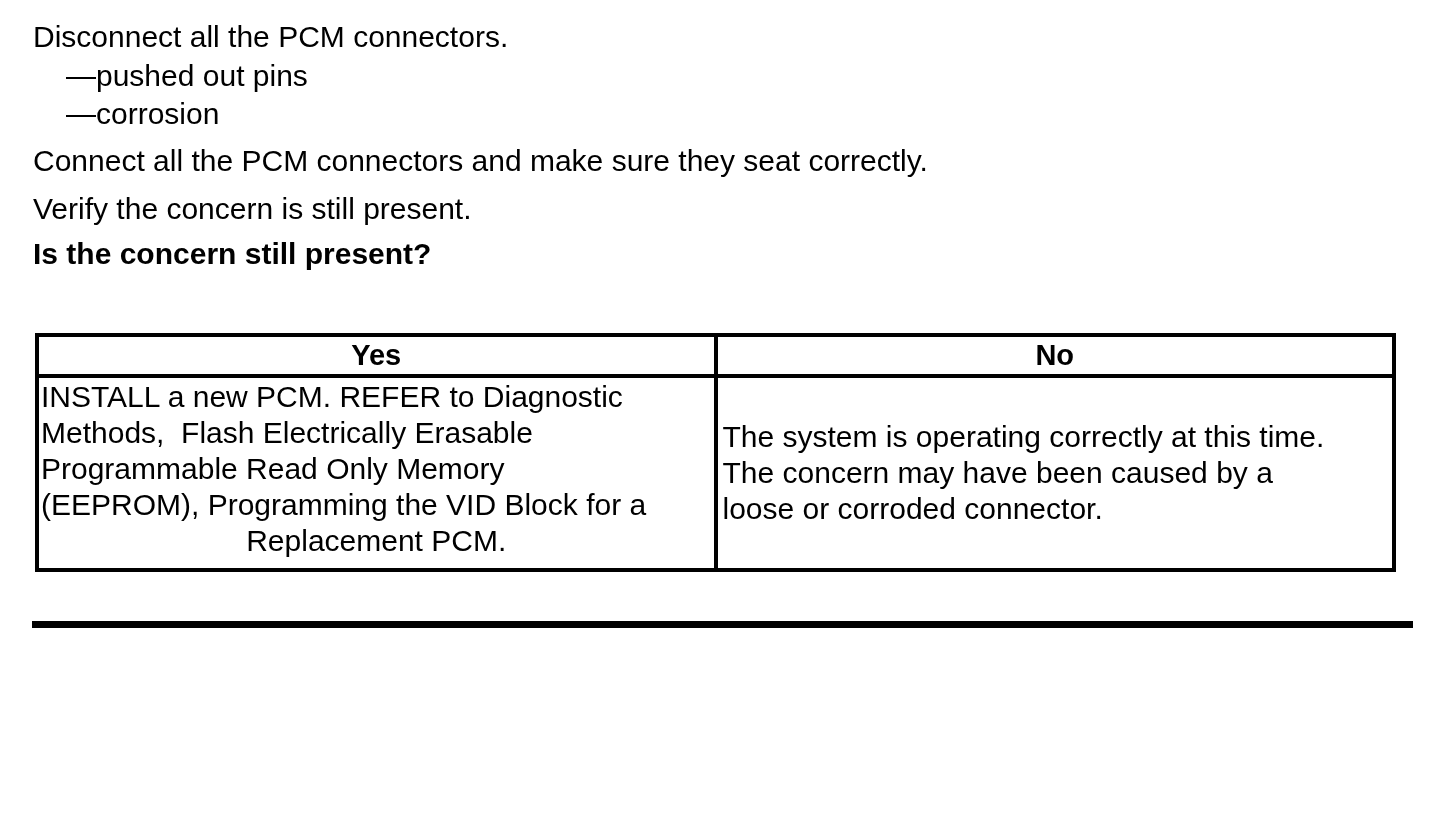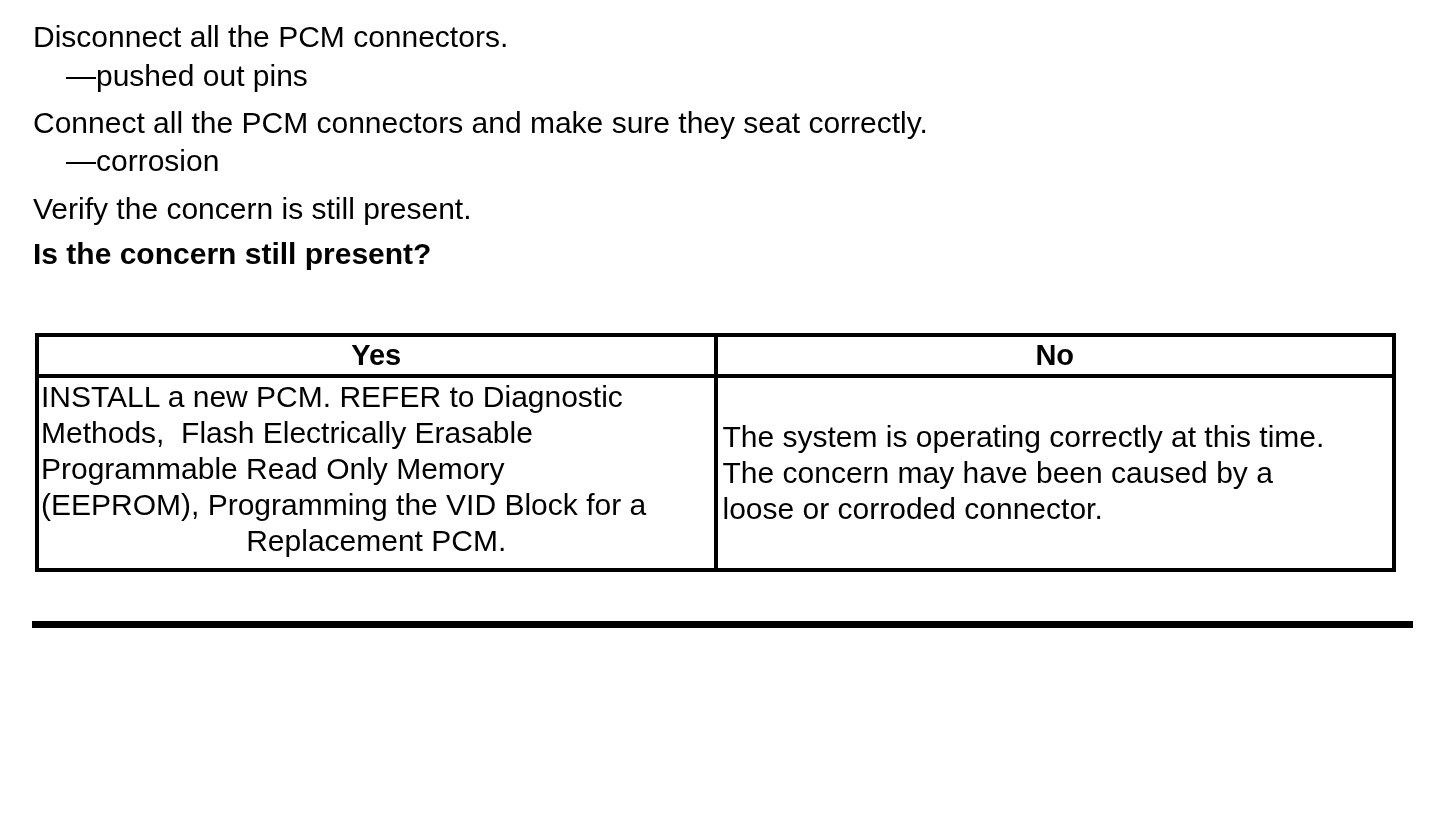--- a/index.html
+++ b/index.html
@@ -84,23 +84,23 @@
 
 <main>
 
   <section class="doc-text">
 
     <p class="step step-1">Disconnect all the PCM connectors.</p>
 
 
     <p class="step dash-item dash-1">—pushed out pins</p>
 
+    <p class="step dash-item dash-2">—corrosion</p>
+
     <p class="step step-3">Connect all the PCM connectors and make sure they seat correctly.</p>
-
-    <p class="step dash-item dash-2">—corrosion</p>
 
 
     <p class="step step-5">Verify the concern is still present.</p>
 
     <p class="step question">Is the concern still present?</p>
   </section>
 
   <table class="results">
     <thead>
       <tr>

